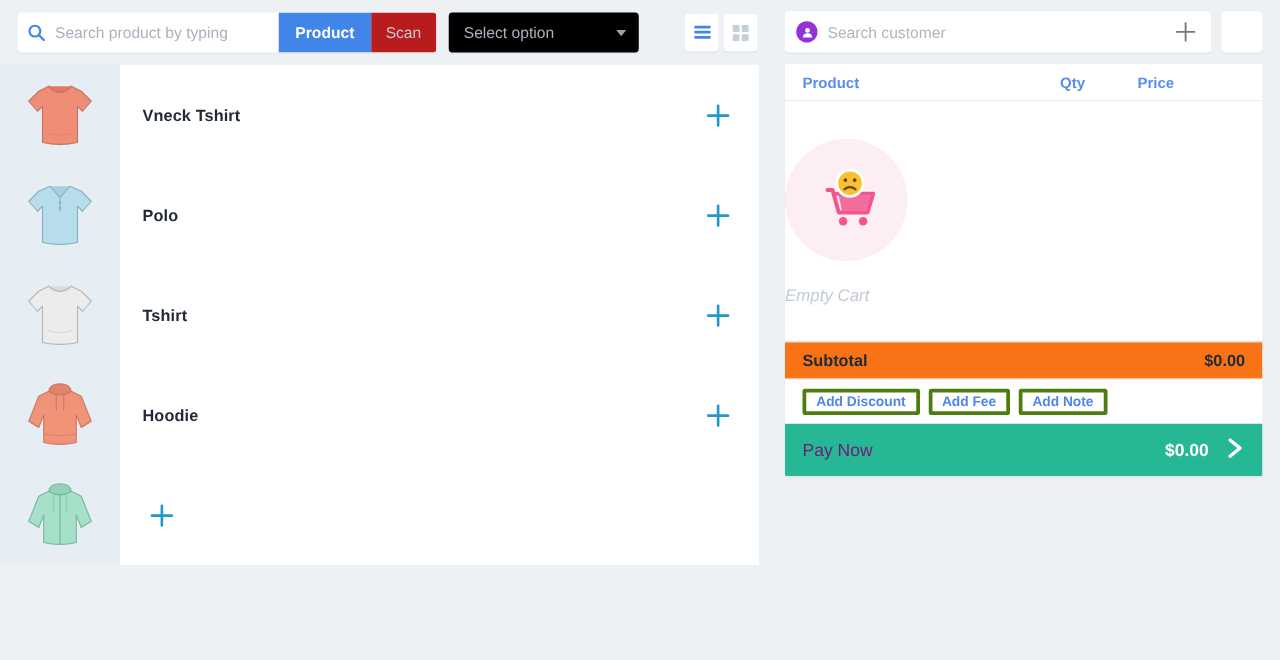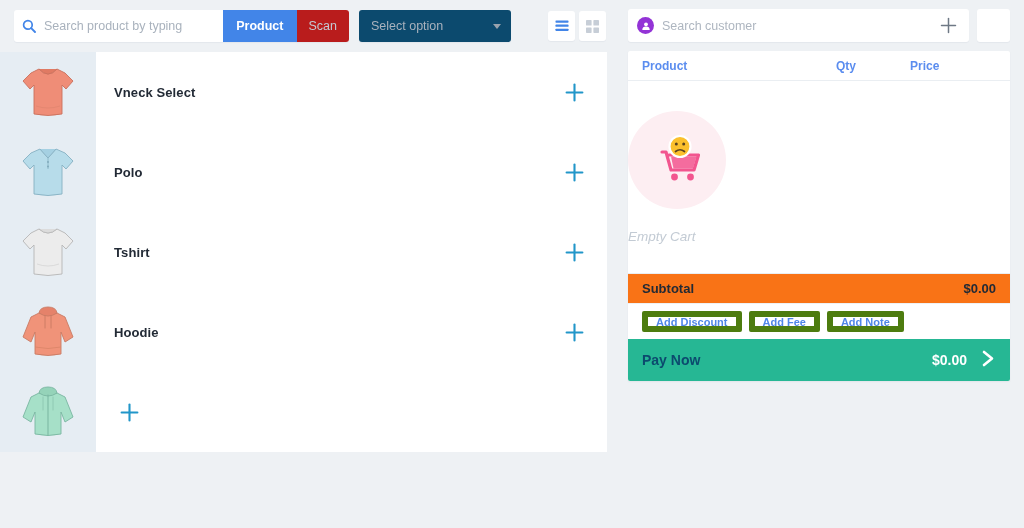--- a/index.html
+++ b/index.html
@@ -99,21 +99,21 @@
   .seg-btn.inactive {
     background: #b91c1c;
     color: #c3cad3;
     font-weight: normal;
     padding: 0 12px;
   }
 
   .select-box {
     flex: 0 0 152px;
     height: 32px;
-    background: #0c4a6e;
+    background: #000000;
     border-radius: 3px;
     display: flex;
     align-items: center;
     padding: 0 10px 0 12px;
     box-shadow: 0 1px 1px rgba(70,90,120,0.06);
     cursor: pointer;
   }
   .select-label {
     flex: 1 1 auto;
     font-size: 12.5px;
@@ -285,21 +285,21 @@
     display: flex;
     align-items: center;
     padding: 0 14px;
     border-bottom: 1px solid #eaeef2;
     font-size: 12px;
     font-weight: bold;
     color: #5b8def;
   }
   .ch-product { flex: 1 1 auto; }
   .ch-qty { width: 62px; flex: 0 0 62px; }
-  .ch-price { width: 86px; flex: 0 0 86px; margin-left: 12px; }
+  .ch-price { width: 86px; flex: 0 0 86px; }
 
   .cart-body {
     flex: 1 1 auto;
     display: flex;
     flex-direction: column;
     justify-content: center;
     background: #ffffff;
     font-style: italic;
   }
 
@@ -345,21 +345,21 @@
     height: 36px;
     display: flex;
     align-items: center;
     gap: 7px;
     padding: 0 14px;
     background: #ffffff;
     border-top: 1px solid #eef1f4;
   }
   .action-btn {
     height: 21px;
-    border: 6px solid #4d7c0f;
+    border: 3px solid #4d7c0f;
     background: #ffffff;
     border-radius: 2px;
     font-family: "Liberation Sans", sans-serif;
     font-size: 11px;
     font-weight: bold;
     color: #4f86e8;
     padding: 0 8px;
     cursor: pointer;
     display: flex;
     align-items: center;
@@ -369,23 +369,23 @@
     flex: 0 0 42px;
     height: 42px;
     background: #26b794;
     display: flex;
     align-items: center;
     padding: 0 14px 0 14px;
     cursor: pointer;
   }
   .pay-label {
     flex: 1 1 auto;
-    color: #0c4a6e;
+    color: #701a75;
     font-size: 14px;
-    font-weight: bold;
+    font-weight: normal;
   }
   .pay-amount {
     color: #ffffff;
     font-size: 14px;
     font-weight: bold;
     margin-right: 14px;
   }
 </style>
 </head>
 <body>
@@ -438,21 +438,21 @@
 
       <div class="product-row">
         <div class="thumb">
           <svg width="58" height="56" viewBox="0 0 58 56">
             <path d="M20 5 L12 9 L4 17 L11 25 L15 21 L15 50 Q29 53 43 50 L43 21 L47 25 L54 17 L46 9 L38 5 Q29 15 20 5 Z" fill="#ef8d77" stroke="#c9705c" stroke-width="0.9" stroke-linejoin="round"></path>
             <path d="M20 5 Q29 15 38 5" fill="#e07a63" stroke="#c9705c" stroke-width="0.8"></path>
             <path d="M17 42 Q29 46 41 42" fill="none" stroke="#d9806b" stroke-width="0.7" opacity="0.7"></path>
           </svg>
         </div>
         <div class="row-card">
-          <span class="row-name">Vneck Select</span>
+          <span class="row-name">Vneck Tshirt</span>
           <span class="plus-btn">
             <svg width="19" height="19" viewBox="0 0 19 19">
               <line x1="9.5" y1="1.6" x2="9.5" y2="17.4" stroke="#2196c9" stroke-width="2.1" stroke-linecap="round"></line>
               <line x1="1.6" y1="9.5" x2="17.4" y2="9.5" stroke="#2196c9" stroke-width="2.1" stroke-linecap="round"></line>
             </svg>
           </span>
         </div>
       </div>
 
       <div class="product-row">

